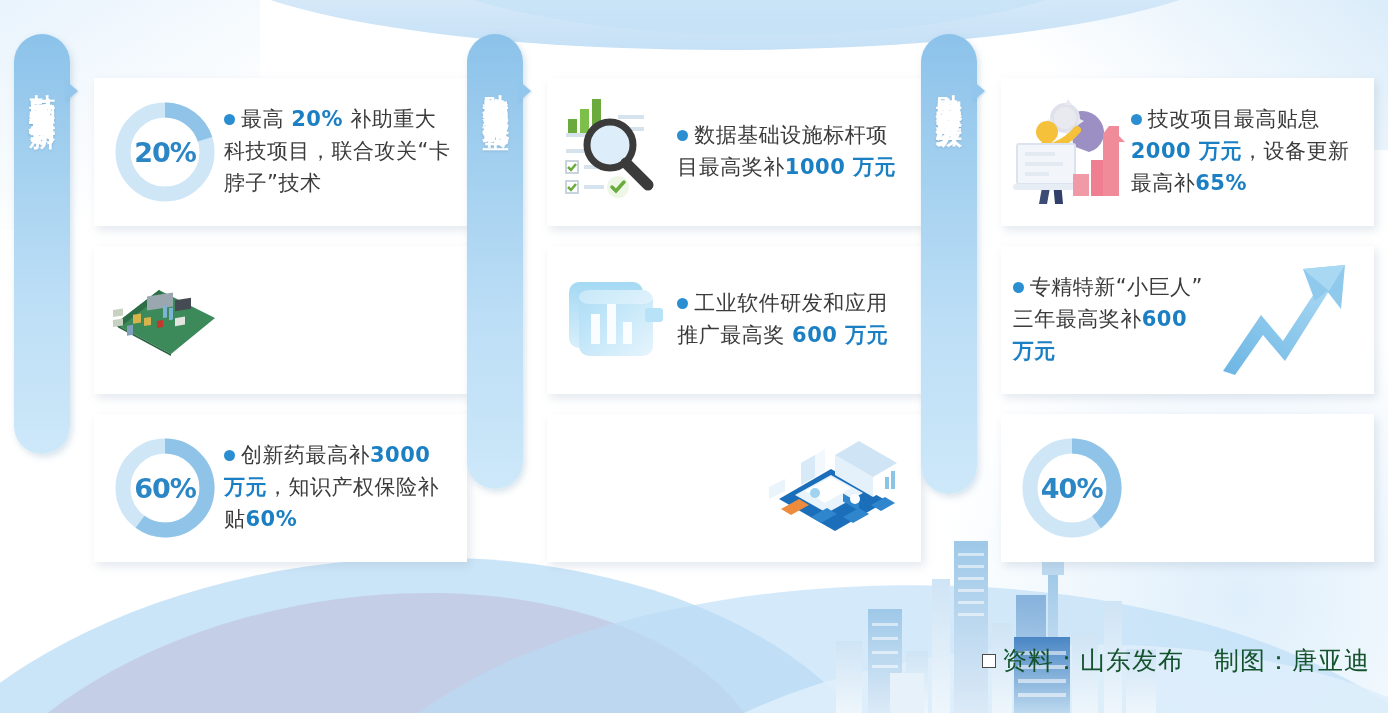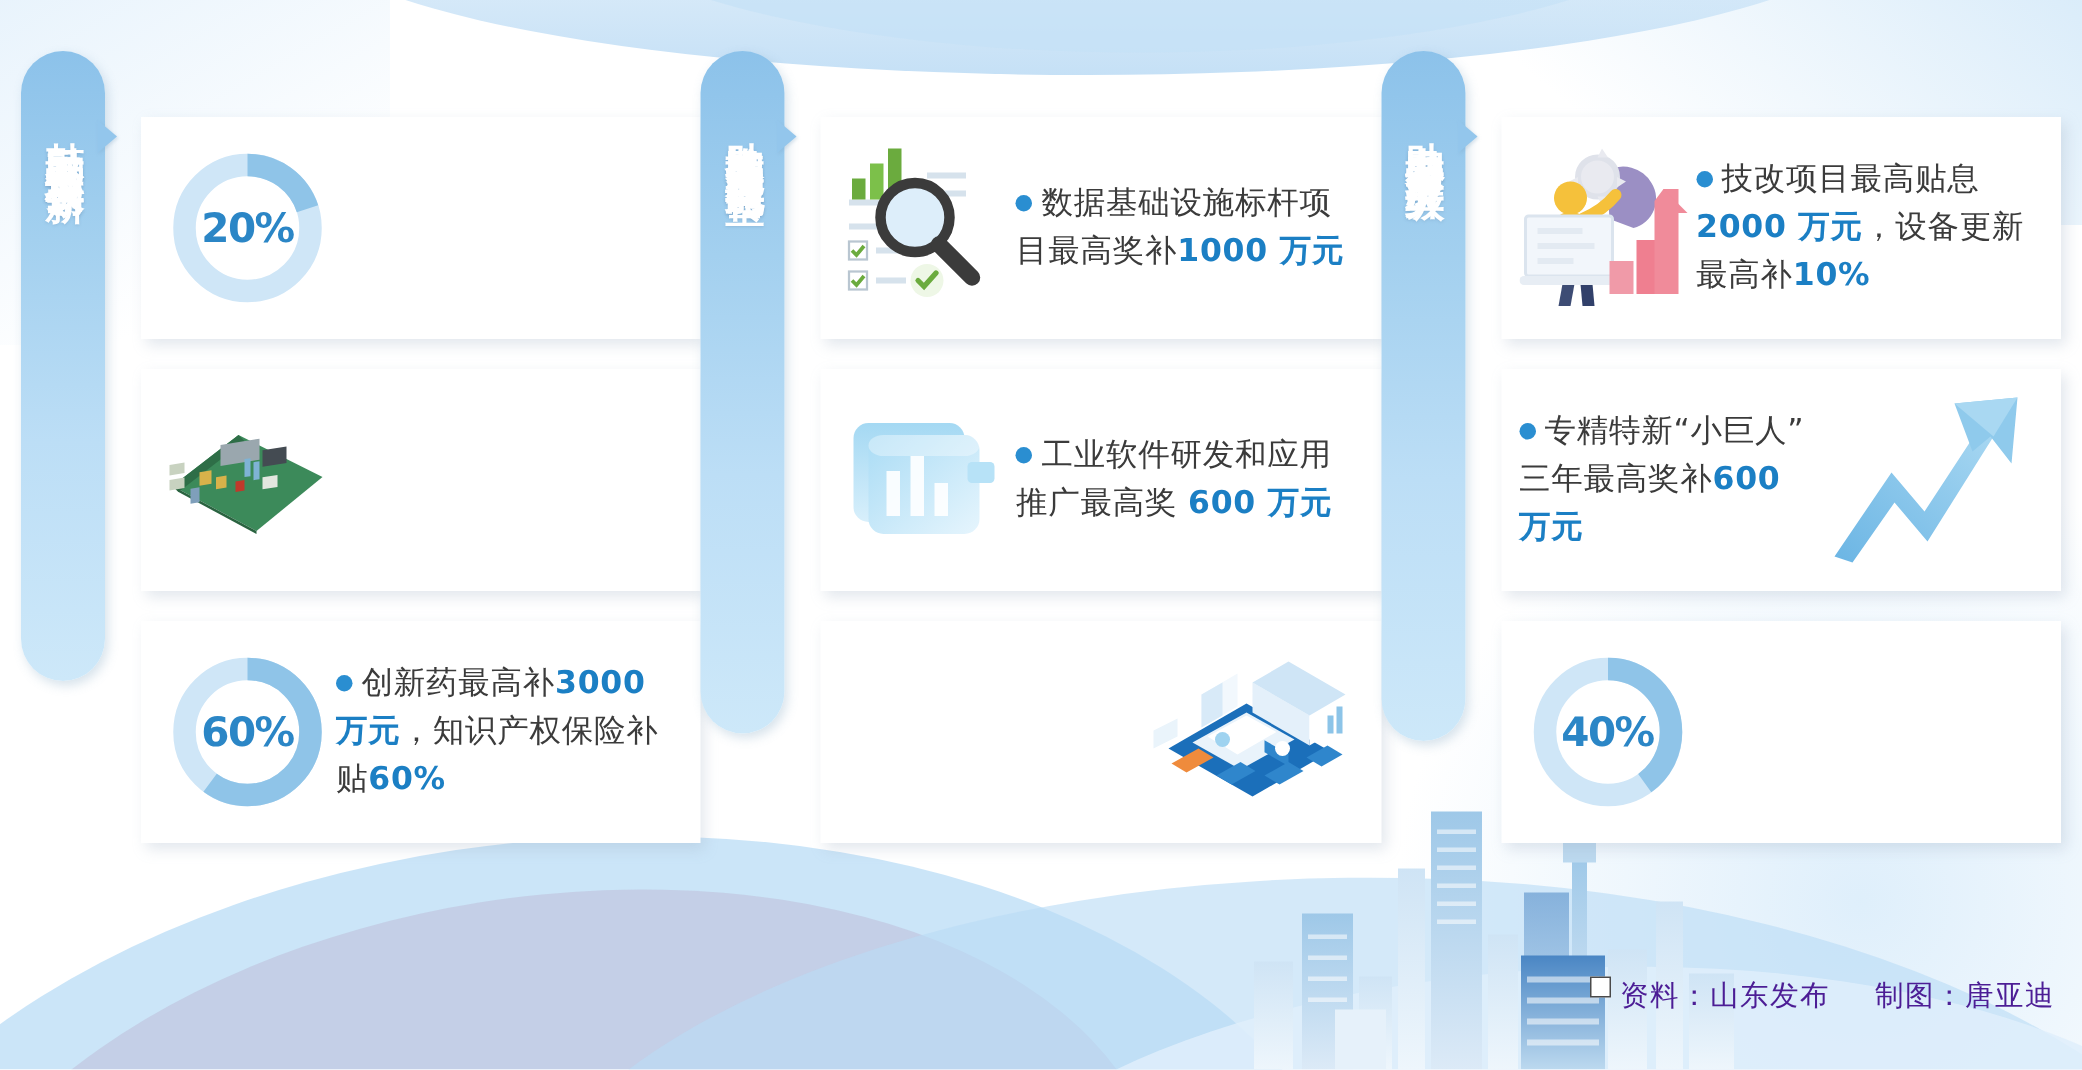--- a/index.html
+++ b/index.html
@@ -210,24 +210,24 @@
     font-family: "DejaVu Sans", "Liberation Sans", sans-serif;
     letter-spacing: -1px;
   }
 
   
   .credit {
     position: absolute;
     right: 18px;
     bottom: 36px;
     display: flex;
-    align-items: flex-start;
+    align-items: center;
     gap: 6px;
-    font-size: 19px;
-    color: #4c1d95;
+    font-size: 25px;
+    color: #14532d;
     font-family: "DejaVu Sans", "Liberation Sans", sans-serif;
     letter-spacing: 1px;
   }
   .credit .marker {
     display: inline-block;
     width: 14px; height: 14px;
     border: 1.5px solid #4a4a4a;
     background: #ffffff;
   }
   .credit .sep { display: inline-block; width: 18px; }
@@ -308,20 +308,23 @@
         <div class="card">
           <div class="card-visual">
             <div class="donut">
               <svg width="108" height="108" viewBox="0 0 108 108">
                 <circle cx="54" cy="54" r="42" fill="none" stroke="#cfe6f7" stroke-width="15"></circle>
                 <circle cx="54" cy="54" r="42" fill="none" stroke="#8fc4e8" stroke-width="15" stroke-dasharray="52.8 211.2" stroke-dashoffset="0" transform="rotate(-90 54 54)" stroke-linecap="butt"></circle>
               </svg>
               <span class="donut-label">20%</span>
             </div>
           </div>
+          <div class="card-text">
+            <span class="bullet"></span><span>最高 </span><span class="hl">20%</span><span> 补助重大科技项目，联合攻关“卡脖子”技术</span>
+          </div>
         </div>
 
         <div class="card">
           <div class="card-visual">
             <svg width="112" height="84" viewBox="0 0 112 84">
               <g transform="translate(4,6)">
                 <polygon points="2,40 46,6 102,34 58,70" fill="#3c8a5a"></polygon>
                 <polygon points="2,40 46,6 50,10 6,44" fill="#2e6e47"></polygon>
                 <polygon points="6,44 58,72 58,70 2,40" fill="#2a6340"></polygon>
                 <rect x="34" y="18" width="26" height="14" fill="#9aa7ae" transform="skewY(-9)"></rect>
@@ -475,21 +478,21 @@
               <rect x="12" y="66" width="38" height="4" fill="#e3eaf2"></rect>
               <rect x="12" y="76" width="24" height="4" fill="#e3eaf2"></rect>
               <rect x="0" y="88" width="68" height="6" rx="3" fill="#e7edf4"></rect>
               <rect x="60" y="78" width="16" height="22" fill="#f09aa8"></rect>
               <rect x="78" y="64" width="16" height="36" fill="#ef7f90"></rect>
               <path d="M96 30 l10 0 l0 70 l-16 0 l0 -62 z" fill="#f08b9a"></path>
               <polygon points="96,30 112,46 96,46" fill="#f08b9a"></polygon>
             </svg>
           </div>
           <div class="card-text">
-            <span class="bullet"></span><span>技改项目最高贴息 </span><span class="hl">2000 万元</span><span>，设备更新最高补</span><span class="hl">10%</span>
+            <span class="bullet"></span><span>技改项目最高贴息 </span><span class="hl">2000 万元</span><span>，设备更新最高补</span><span class="hl">65%</span>
           </div>
         </div>
 
         <div class="card reverse">
           <div class="card-visual wide">
             <svg width="140" height="118" viewBox="0 0 140 118">
               <defs>
                 <linearGradient id="arrowg" x1="0" y1="1" x2="1" y2="0">
                   <stop offset="0%" stop-color="#6bb5e4"></stop>
                     <stop offset="100%" stop-color="#a9d8f2"></stop>

